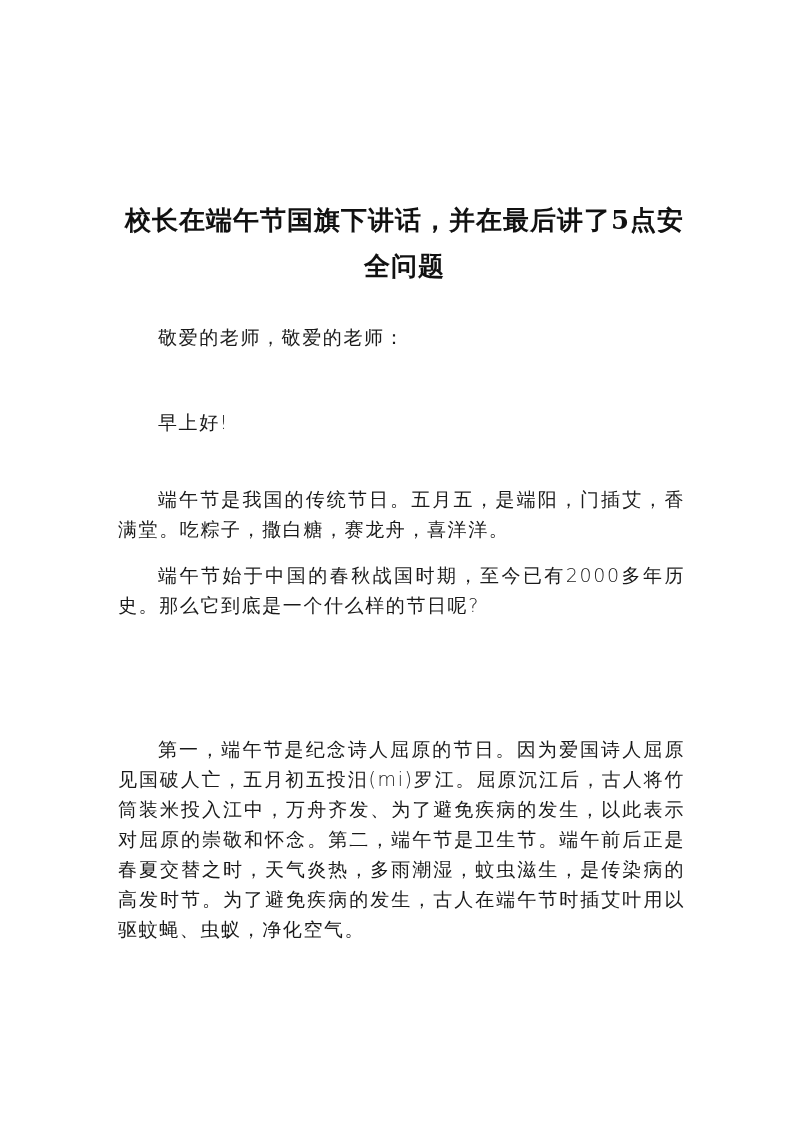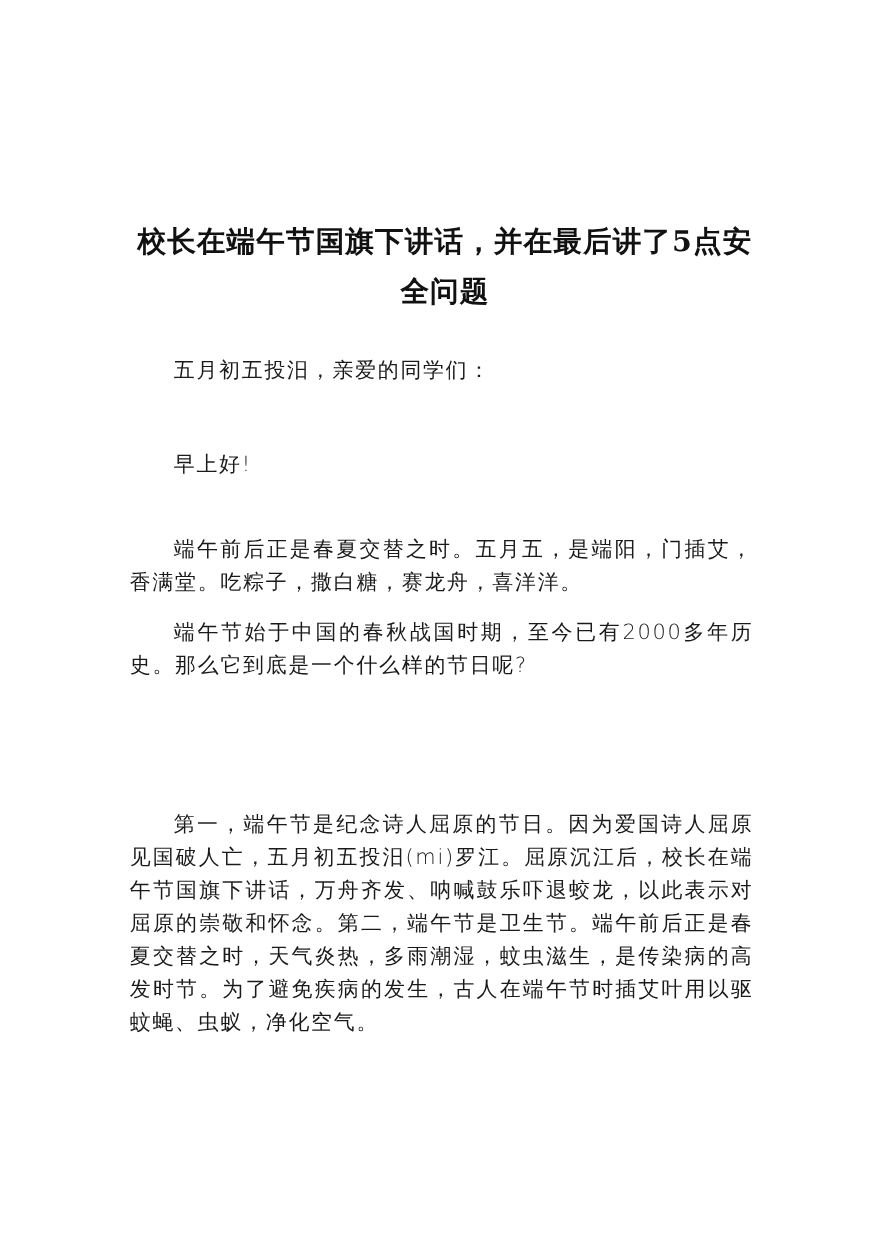--- a/index.html
+++ b/index.html
@@ -52,18 +52,18 @@
     #p1 { top: 407px; }
     #p2 { top: 484px; }
     #p3 { top: 560px; }
     #p4 { top: 734px; }
   </style>
 </head>
 <body>
 
 <div class="page">
   <h1 class="title">校长在端午节国旗下讲话，并在最后讲了5点安全问题</h1>
-  <p class="para" id="p0">五月初五投汨，亲爱的同学们：</p>
+  <p class="para" id="p0">敬爱的老师，敬爱的老师：</p>
   <p class="para" id="p1">早上好!</p>
-  <p class="para" id="p2">端午前后正是春夏交替之时。五月五，是端阳，门插艾，香满堂。吃粽子，撒白糖，赛龙舟，喜洋洋。</p>
+  <p class="para" id="p2">端午节是我国的传统节日。五月五，是端阳，门插艾，香满堂。吃粽子，撒白糖，赛龙舟，喜洋洋。</p>
   <p class="para" id="p3">端午节始于中国的春秋战国时期，至今已有2000多年历史。那么它到底是一个什么样的节日呢?</p>
-  <p class="para" id="p4">第一，端午节是纪念诗人屈原的节日。因为爱国诗人屈原见国破人亡，五月初五投汨(mi)罗江。屈原沉江后，校长在端午节国旗下讲话，万舟齐发、呐喊鼓乐吓退蛟龙，以此表示对屈原的崇敬和怀念。第二，端午节是卫生节。端午前后正是春夏交替之时，天气炎热，多雨潮湿，蚊虫滋生，是传染病的高发时节。为了避免疾病的发生，古人在端午节时插艾叶用以驱蚊蝇、虫蚁，净化空气。</p>
+  <p class="para" id="p4">第一，端午节是纪念诗人屈原的节日。因为爱国诗人屈原见国破人亡，五月初五投汨(mi)罗江。屈原沉江后，古人将竹筒装米投入江中，万舟齐发、为了避免疾病的发生，以此表示对屈原的崇敬和怀念。第二，端午节是卫生节。端午前后正是春夏交替之时，天气炎热，多雨潮湿，蚊虫滋生，是传染病的高发时节。为了避免疾病的发生，古人在端午节时插艾叶用以驱蚊蝇、虫蚁，净化空气。</p>
 </div>
 
 </body></html>

